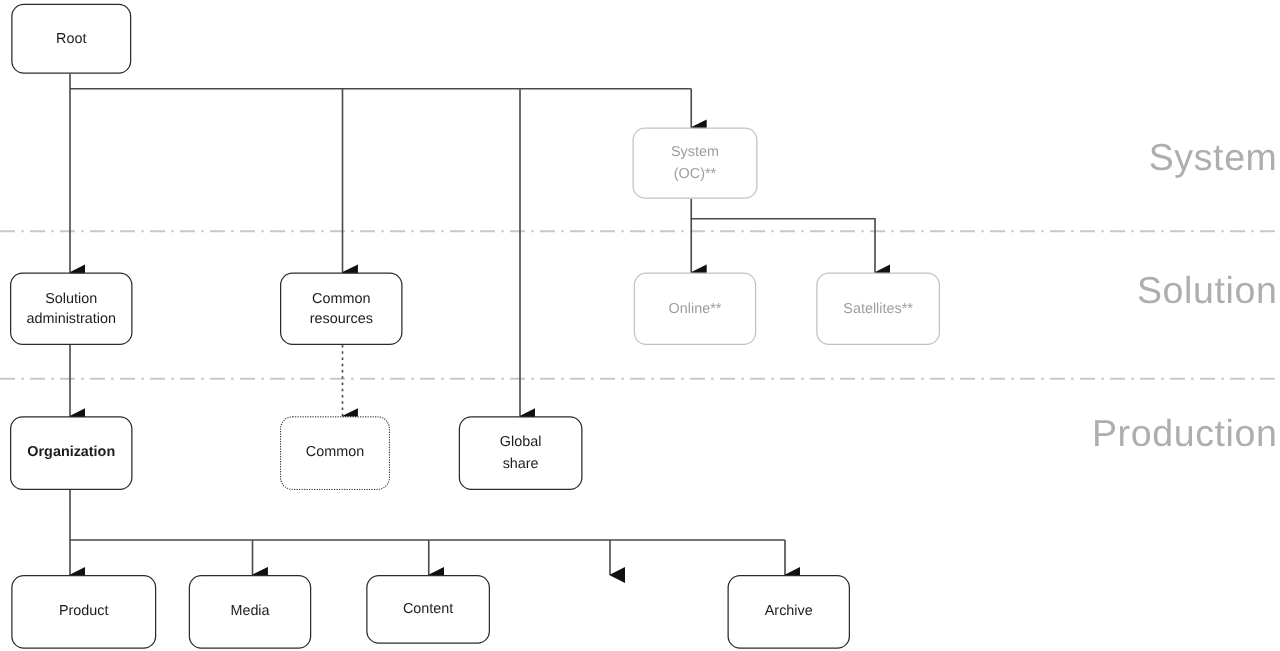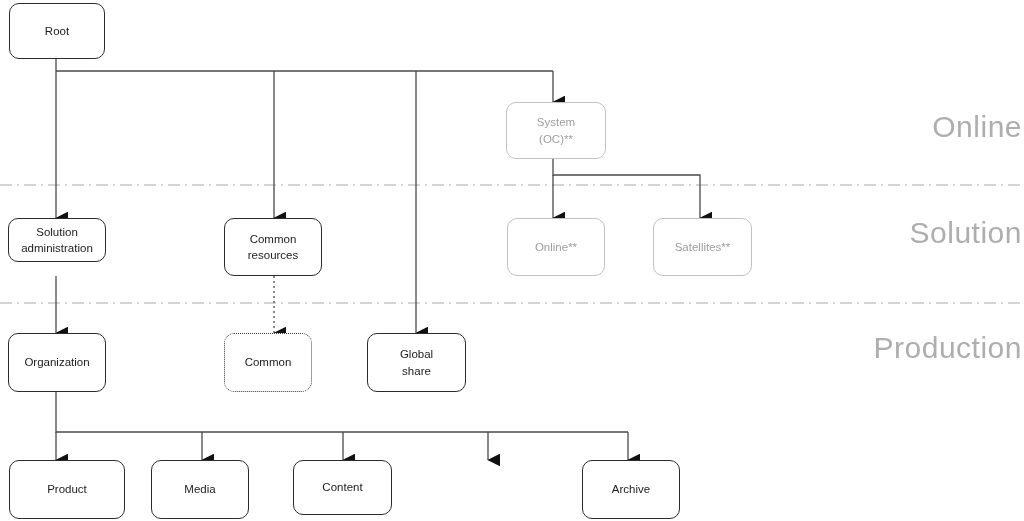--- a/index.html
+++ b/index.html
@@ -73,49 +73,49 @@
         <path d="M 628 432 L 628 460" stroke="#4a4a4a" stroke-width="1.3" fill="none" marker-end="url(#arrowhead)"></path>
       </g>
   </svg>
 
 <div class="node solid" style="left: 9px; top: 3px; width: 96px; height: 56px;">
       <span>Root</span>
     </div>
     <div class="node gray" style="left: 506px; top: 102px; width: 100px; height: 57px;">
       <span>System (OC)**</span>
     </div>
-    <div class="node solid" style="left: 8px; top: 218px; width: 98px; height: 44px;">
+    <div class="node solid" style="left: 8px; top: 218px; width: 98px; height: 58px;">
       <span>Solution administration</span>
     </div>
     <div class="node solid" style="left: 224px; top: 218px; width: 98px; height: 58px;">
       <span>Common resources</span>
     </div>
     <div class="node gray" style="left: 507px; top: 218px; width: 98px; height: 58px;">
       <span>Online**</span>
     </div>
     <div class="node gray" style="left: 653px; top: 218px; width: 99px; height: 58px;">
       <span>Satellites**</span>
     </div>
-    <div class="node solid" style="left: 8px; top: 333px; width: 98px; height: 59px;">
+    <div class="node solid" style="left: 8px; top: 333px; width: 98px; height: 59px; font-weight: bold;">
       <span>Organization</span>
     </div>
     <div class="node dotted" style="left: 224px; top: 333px; width: 88px; height: 59px;">
       <span>Common</span>
     </div>
     <div class="node solid" style="left: 367px; top: 333px; width: 99px; height: 59px;">
       <span>Global share</span>
     </div>
     <div class="node solid" style="left: 9px; top: 460px; width: 116px; height: 59px;">
       <span>Product</span>
     </div>
     <div class="node solid" style="left: 151px; top: 460px; width: 98px; height: 59px; text-align: right;">
       <span>Media</span>
     </div>
     <div class="node solid" style="left: 293px; top: 460px; width: 99px; height: 55px;">
       <span>Content</span>
     </div>
     <div class="node solid" style="left: 582px; top: 460px; width: 98px; height: 59px;">
       <span>Archive</span>
     </div>
-    <div class="section-label" style="top: 110px;">Online</div>
+    <div class="section-label" style="top: 110px;">System</div>
     <div class="section-label" style="top: 216px; text-align: center;">Solution</div>
     <div class="section-label" style="top: 331px;">Production</div>
   </div>
 
 </body></html>

